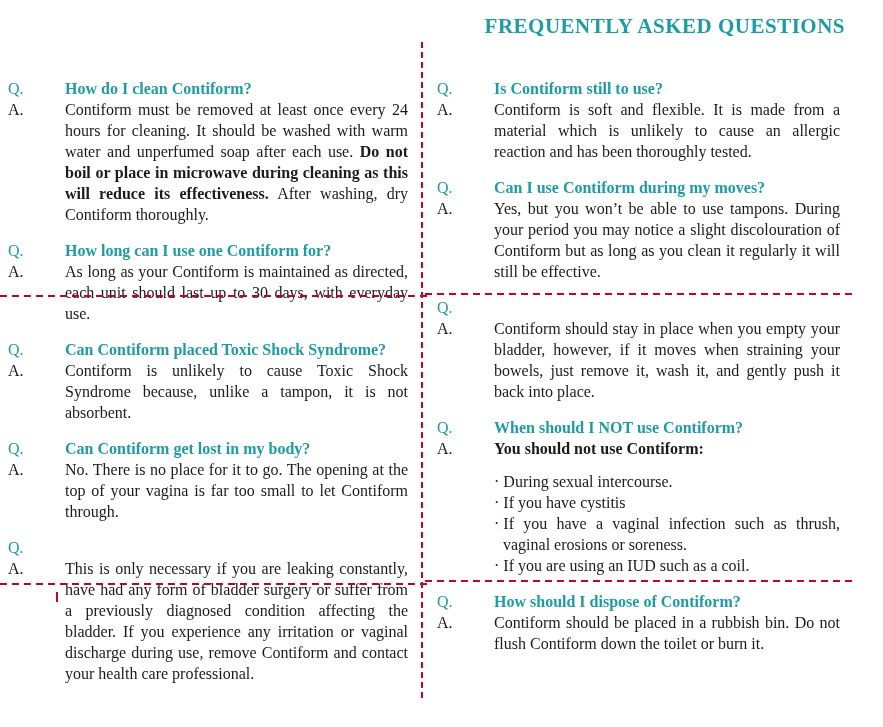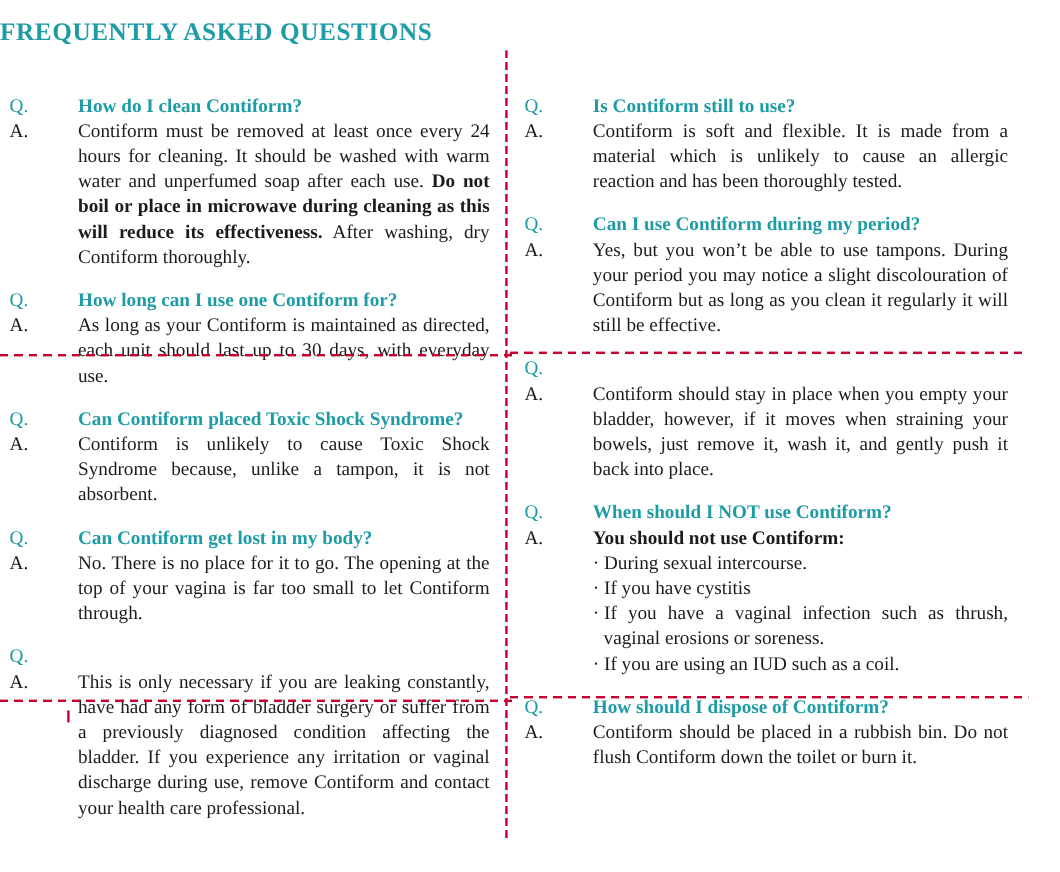--- a/index.html
+++ b/index.html
@@ -13,42 +13,42 @@
     background:#ffffff;
     font-family:"Liberation Serif", serif;
     color:var(--text);
     position:relative;
     overflow:hidden;
   }
   .page-title{
     position:absolute;
     top:14px;left:0;
     width:845px;
-    text-align:left;
+    text-align:right;
     color:var(--accent);
     font-size:21px;
     font-weight:bold;
     letter-spacing:0.5px;
   }
   .col{
     position:absolute;
     top:78px;
     display:flex;
     flex-direction:column;
     gap:15px;
   }
   .col-left{left:8px;width:400px;}
   .col-right{left:437px;width:403px;}
   .qa-row{display:flex;font-size:16px;line-height:21px;}
   .qa-label{flex:0 0 57px;}
   .q-row .qa-label,.question{color:var(--accent);}
   .question{flex:1;font-weight:bold;}
   .answer{flex:1;text-align:justify;}
   .seg-bold{font-weight:bold;}
-  .bullets{margin-top:0;}
+  .bullets{margin-top:12px;}
   .bullet{padding-left:9px;text-indent:-9px;}
   .bullet .dot{margin-right:4px;}
   
   .vline{
     position:absolute;left:421px;top:42px;height:658px;width:2px;
     background:repeating-linear-gradient(180deg,var(--mark) 0 6px,transparent 6px 10px);
     z-index:5;pointer-events:none;
   }
   .hline{
     position:absolute;height:2px;
@@ -132,21 +132,21 @@
     </div>
     <div class="qa-row a-row">
       <span class="qa-label">A.</span>
       <div class="answer"><span>Contiform is soft and flexible. It is made from a material which is unlikely to cause an allergic reaction and has been thoroughly tested.</span></div>
     </div>
   </div>
 
   <div class="qa-block">
     <div class="qa-row q-row">
       <span class="qa-label">Q.</span>
-      <span class="question">Can I use Contiform during my period?</span>
+      <span class="question">Can I use Contiform during my moves?</span>
     </div>
     <div class="qa-row a-row">
       <span class="qa-label">A.</span>
       <div class="answer"><span>Yes, but you won’t be able to use tampons. During your period you may notice a slight discolouration of Contiform but as long as you clean it regularly it will still be effective.</span></div>
     </div>
   </div>
 
   <div class="qa-block">
     <div class="qa-row q-row">
       <span class="qa-label">Q.</span>

